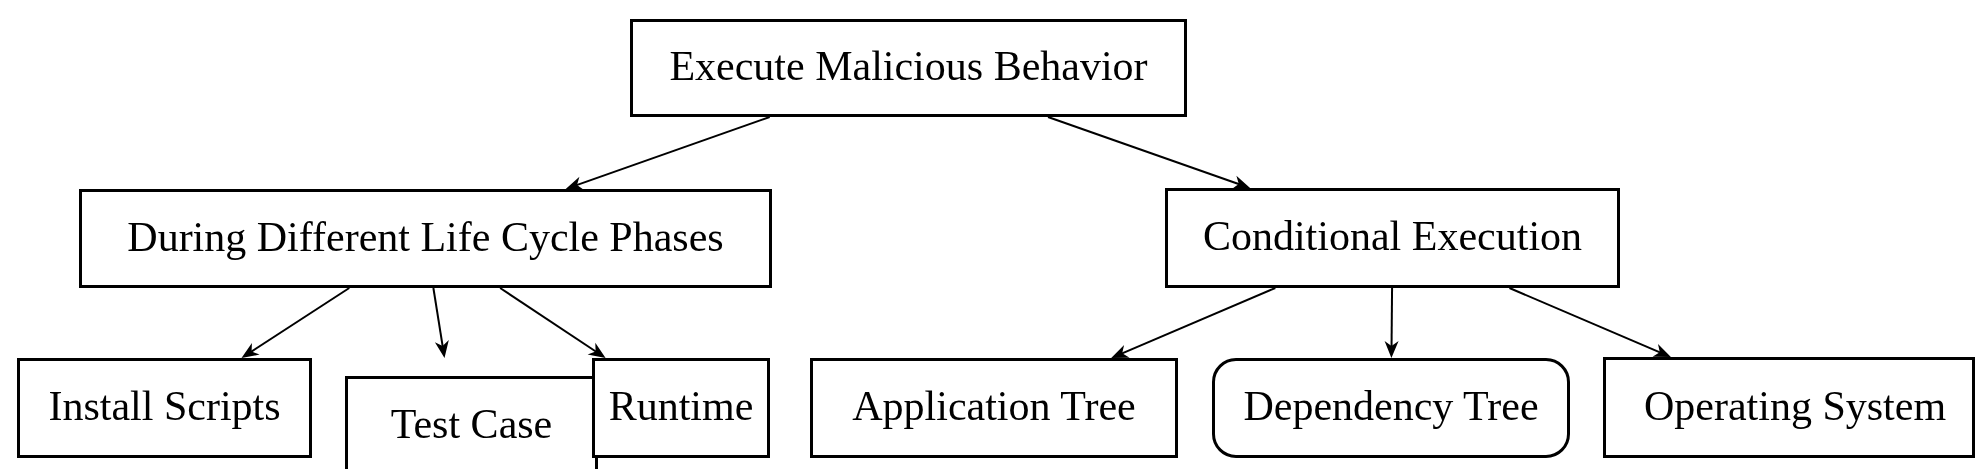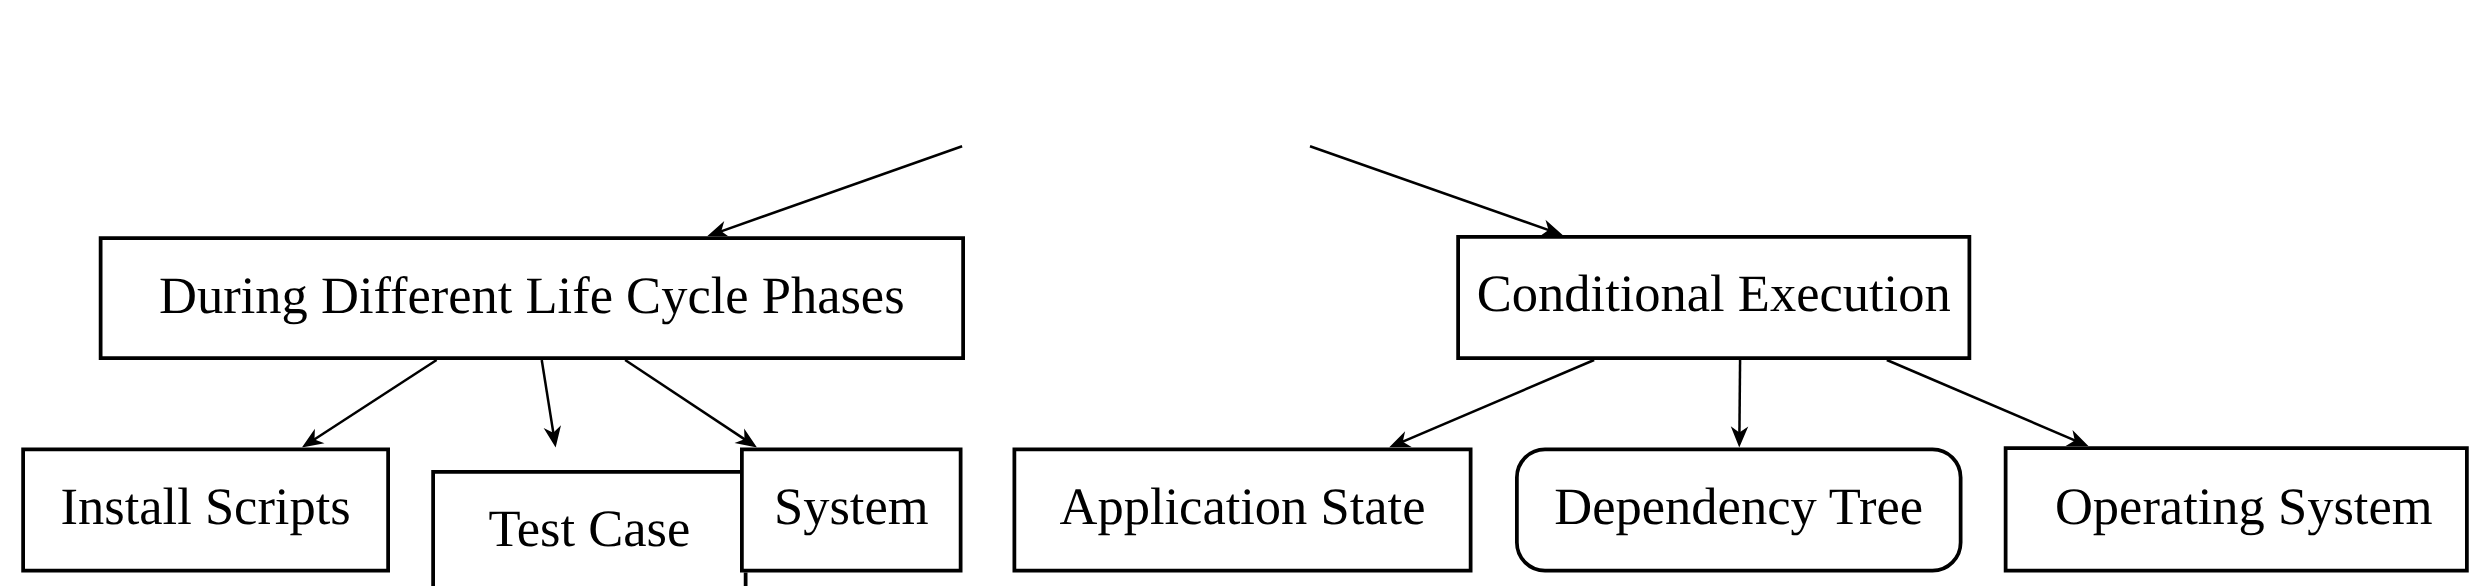--- a/index.html
+++ b/index.html
@@ -59,43 +59,46 @@
       <line x1="500.11504424778764" y1="288" x2="597.2982426986767" y2="352.4718283265194" stroke="#000000" stroke-width="2"></line>
       <polygon points="605.6,358.0 587.6,354.4 595.6,351.4 595.3,342.8" fill="#000000"></polygon>
       <line x1="1275.2941176470588" y1="288" x2="1120.4038861907927" y2="354.0761338709291" stroke="#000000" stroke-width="2"></line>
       <polygon points="1111.2,358.0 1124.1,344.9 1122.2,353.3 1129.6,357.8" fill="#000000"></polygon>
       <line x1="1392.0588235294117" y1="288" x2="1391.5294083301415" y2="348.0003892506278" stroke="#000000" stroke-width="2"></line>
       <polygon points="1391.4,358.0 1384.6,340.9 1391.5,346.0 1398.6,341.1" fill="#000000"></polygon>
       <line x1="1509.4616519174042" y1="288" x2="1661.673686568" y2="353.06920522894325" stroke="#000000" stroke-width="2"></line>
       <polygon points="1670.9,357.0 1652.5,356.8 1659.8,352.3 1658.0,343.9" fill="#000000"></polygon>
     </svg>
 
+  <div class="node" style="left:630px; top:19px; width:557px; height:98px;">
+    <span>Execute Malicious Behavior</span>
+  </div>
 
   <div class="node" style="left:79px; top:189px; width:693px; height:99px;text-align:center;">
     <span>During Different Life Cycle Phases</span>
   </div>
 
-  <div class="node" style="left:1165px; top:188px; width:412px; height:100px;">
+  <div class="node" style="left:1165px; top:188px; width:455px; height:100px;">
     <span>Conditional Execution</span>
   </div>
 
   <div class="node" style="left:17px; top:358px; width:295px; height:100px;">
     <span>Install Scripts</span>
   </div>
 
   <div class="node" style="left:345px; top:376px; width:253px; height:100px;">
     <span>Test Case</span>
   </div>
 
   <div class="node" style="left:592px; top:358px; width:178px; height:100px;">
-    <span>System</span>
+    <span>Runtime</span>
   </div>
 
   <div class="node" style="left:810px; top:358px; width:368px; height:100px;">
-    <span>Application State</span>
+    <span>Application Tree</span>
   </div>
 
   <div class="node" style="left:1212px; top:358px; width:358px; height:100px;border-radius:24px;">
     <span>Dependency Tree</span>
   </div>
 
   <div class="node" style="left:1603px; top:357px; width:372px; height:101px;padding-left:12px;">
     <span>Operating System</span>
   </div>
 

